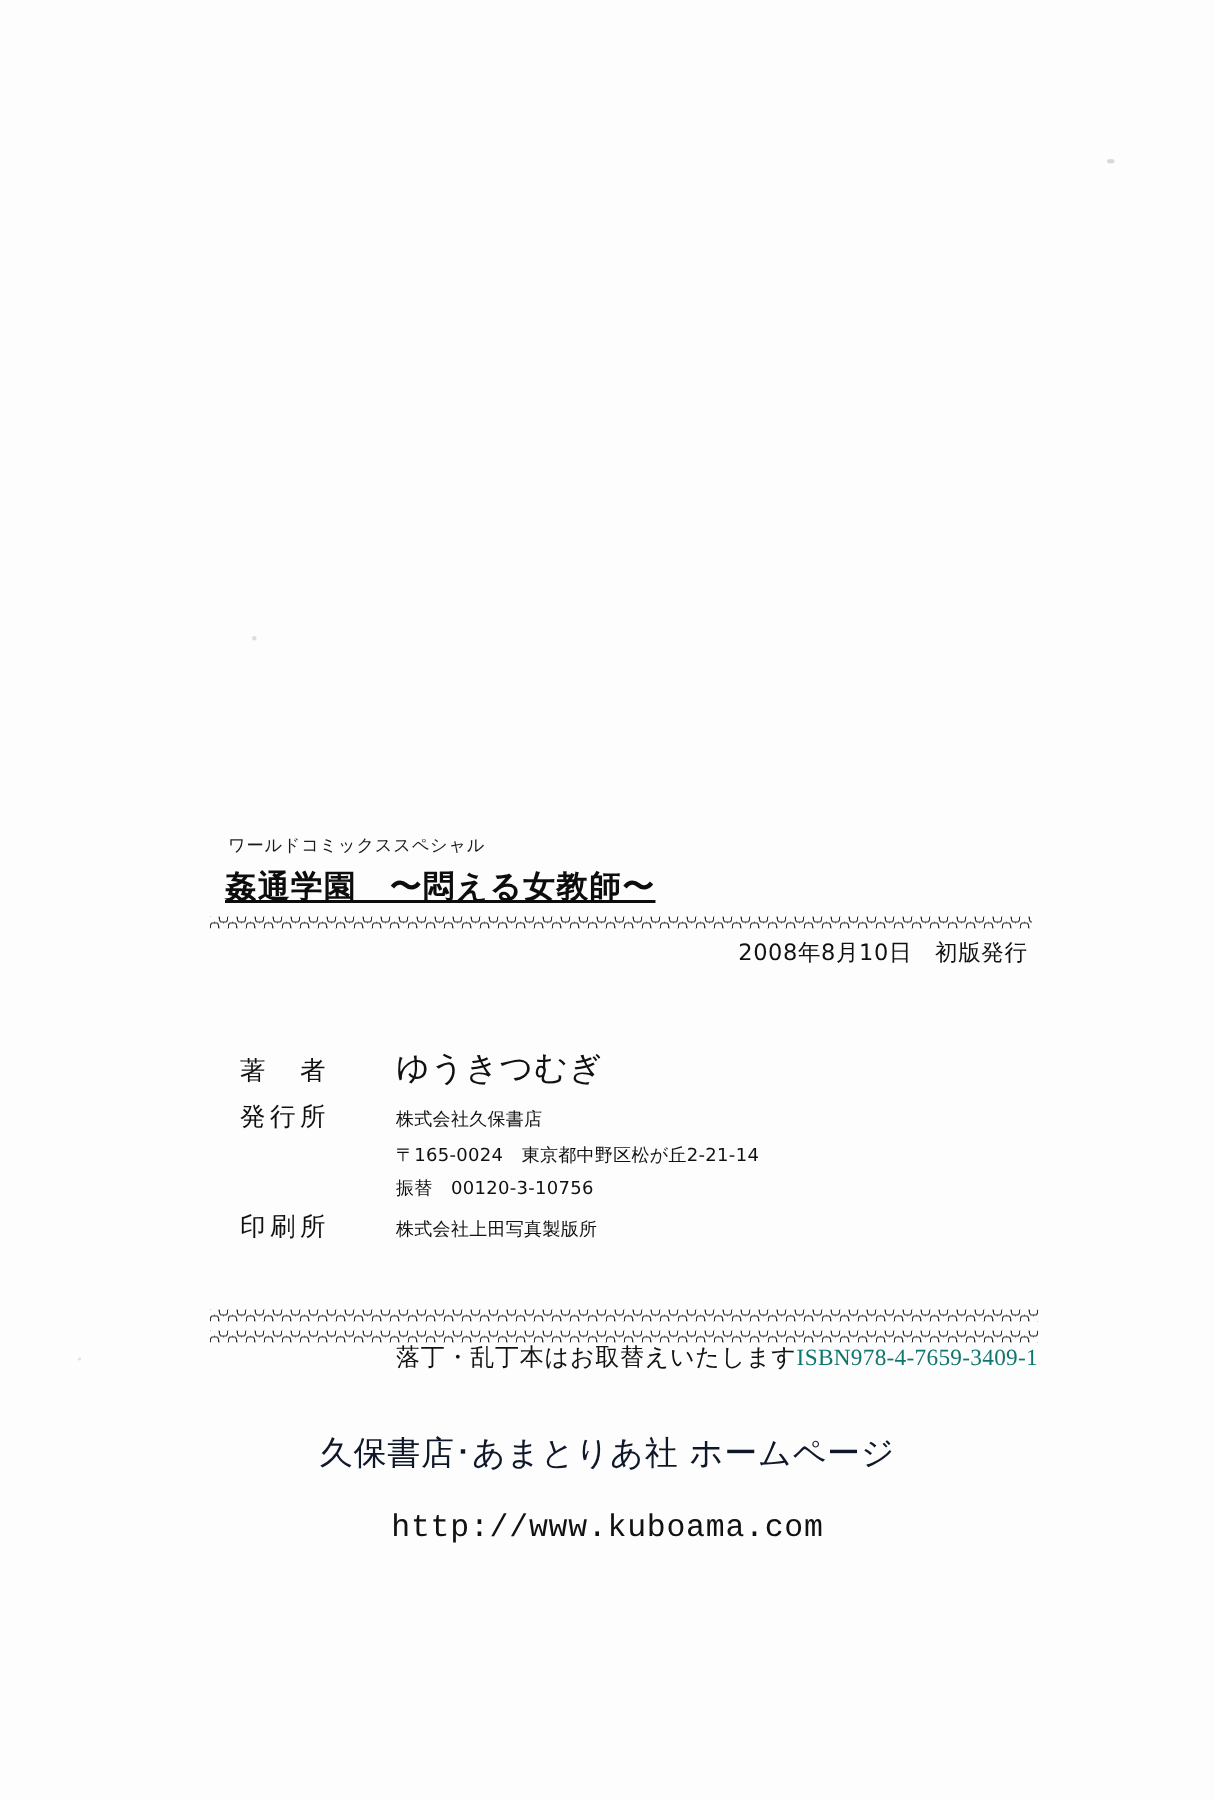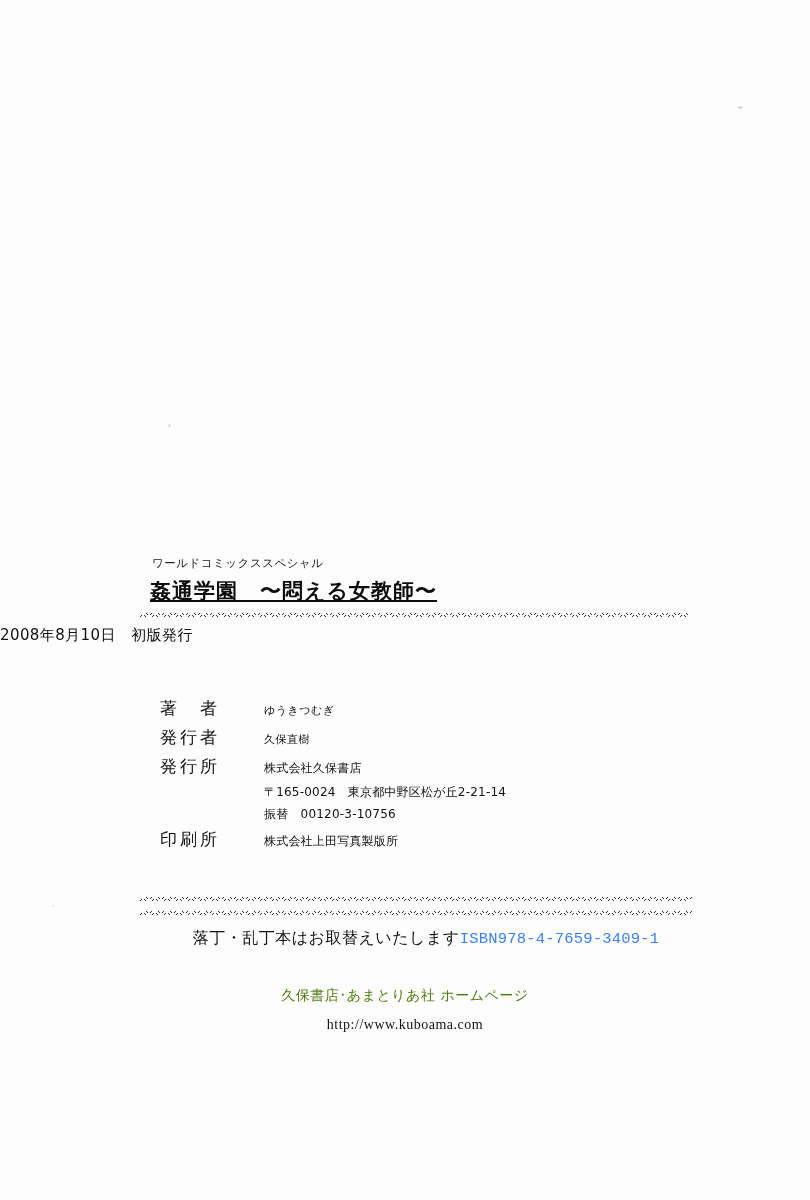--- a/index.html
+++ b/index.html
@@ -79,21 +79,21 @@
     margin-right: 118px;
     margin-top: 0;
   }
   .wave-rule.w-bottom {
     margin-left: 140px;
     margin-right: 118px;
   }
 
   .pub-date {
     margin-right: 125px;
-    text-align: left;
+    text-align: right;
     font-family: "DejaVu Sans", "Liberation Sans", sans-serif;
     font-size: 15px;
     margin-top: 7px;
     color: #111111;
     letter-spacing: 0.4px;
   }
 
   .credits {
     margin-top: 52px;
     margin-left: 160px;
@@ -106,73 +106,73 @@
   .credit-label {
     width: 104px;
     flex: 0 0 104px;
     font-family: "DejaVu Sans", "Liberation Sans", sans-serif;
     font-size: 17px;
     letter-spacing: 3px;
     color: #111111;
   }
   .credit-value {
     font-family: "DejaVu Sans", "Liberation Sans", sans-serif;
-    font-size: 11px;
+    font-size: 22px;
     color: #111111;
     letter-spacing: 0.5px;
   }
   .credit-value.small {
     font-size: 12px;
     letter-spacing: 0.2px;
   }
   .credit-row.sub {
     margin-bottom: 5px;
     text-align: right;
   }
   .credit-row.sub .credit-label { visibility: hidden; }
 
   .rules-block {
     margin-top: 44px;
   }
 
   .notice-row {
     display: flex;
-    justify-content: center;
+    justify-content: flex-end;
     align-items: baseline;
     margin-left: 160px;
     margin-right: 118px;
-    margin-top: 11px;
+    margin-top: 0;
   }
   .notice-text {
     font-family: "DejaVu Sans", "Liberation Sans", sans-serif;
     font-size: 16px;
     color: #111111;
     letter-spacing: 0.5px;
   }
   .isbn-text {
-    font-family: Liberation Mono, monospace;
+    font-family: Liberation Serif, serif;
     font-size: 15.5px;
-    color: #3b82f6;
+    color: #0f766e;
     letter-spacing: 0.2px;
   }
 
   .homepage {
     margin-top: 38px;
     text-align: center;
   }
   .homepage-label {
     font-family: "DejaVu Sans", "Liberation Sans", sans-serif;
-    font-size: 14px;
-    letter-spacing: 0.5px;
-    color: #4d7c0f;
+    font-size: 22px;
+    letter-spacing: 0.5px;
+    color: #0f172a;
   }
   .homepage-url {
-    margin-top: 12px;
-    font-family: Liberation Serif, serif;
-    font-size: 14px;
+    margin-top: 24px;
+    font-family: Liberation Mono, monospace;
+    font-size: 21px;
     letter-spacing: 0.5px;
     color: #111111;
   }
 </style>
 </head>
 <body>
 
 <div class="page">
 
   <span class="speck s1"></span>
@@ -189,24 +189,20 @@
 
     <div class="pub-date">2008年8月10日　初版発行</div>
 
     <div class="credits">
 
       <div class="credit-row">
         <div class="credit-label">著　者</div>
         <div class="credit-value">ゆうきつむぎ</div>
       </div>
 
-      <div class="credit-row">
-        <div class="credit-label">発行者</div>
-        <div class="credit-value">久保直樹</div>
-      </div>
 
       <div class="credit-row">
         <div class="credit-label">発行所</div>
         <div class="credit-value small">株式会社久保書店</div>
       </div>
 
       <div class="credit-row sub">
         <div class="credit-label"></div>
         <div class="credit-value small">〒165-0024　東京都中野区松が丘2-21-14</div>
       </div>

